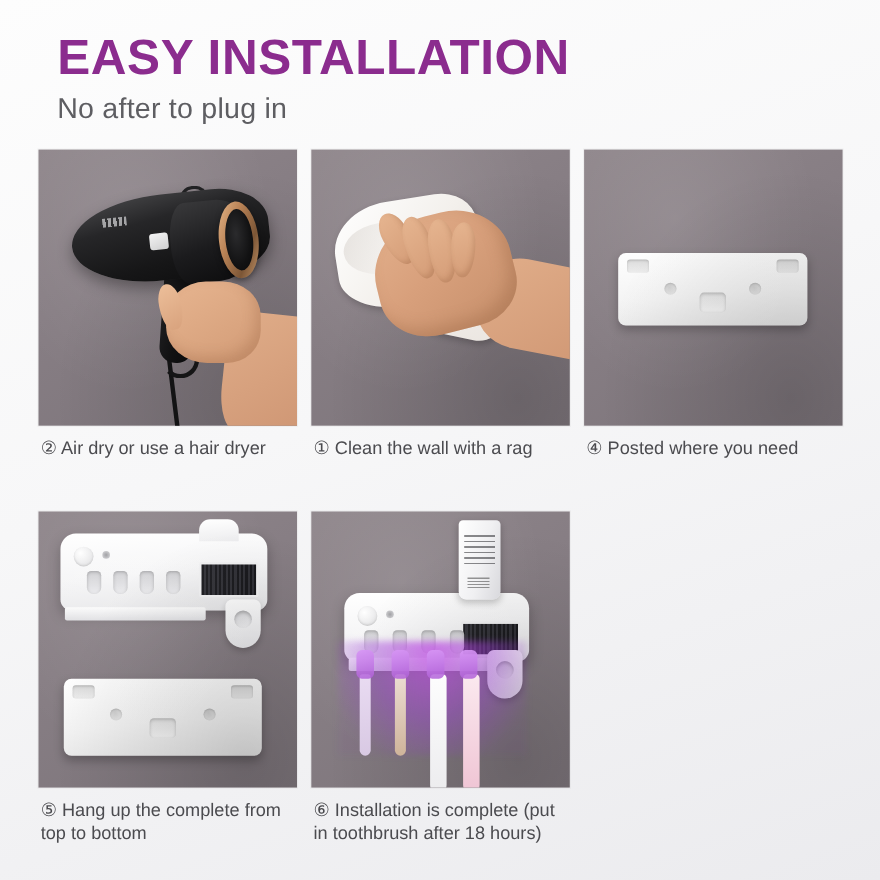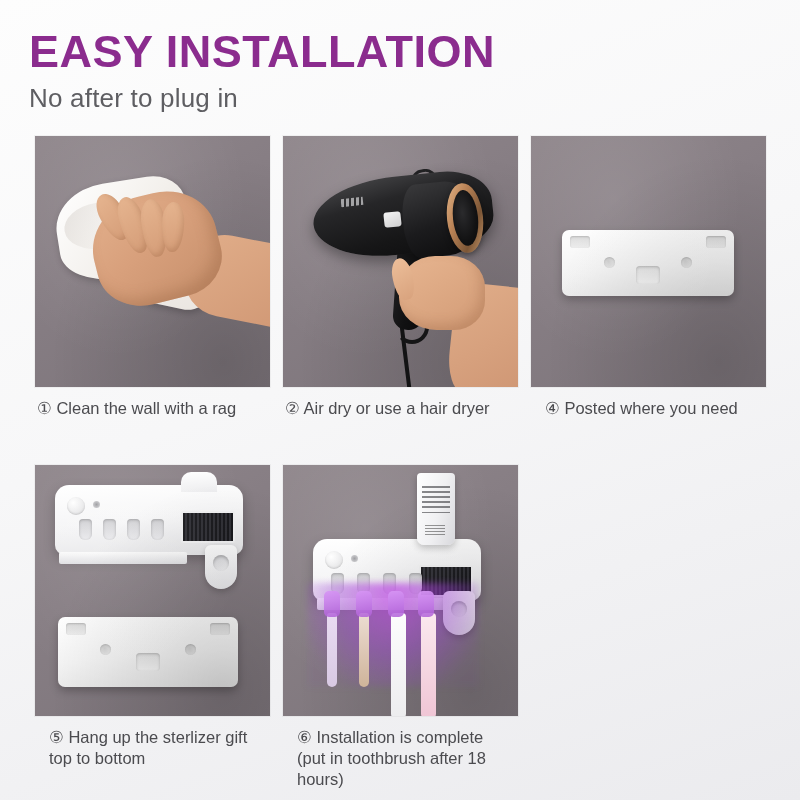--- a/index.html
+++ b/index.html
@@ -5,21 +5,21 @@
   * { box-sizing: border-box; margin: 0; padding: 0; }
   html, body { width: 800px; height: 800px; }
   body {
     font-family: "Liberation Sans", sans-serif;
     background: linear-gradient(160deg, #fdfdfd 0%, #f7f7f8 45%, #ebebee 100%);
     position: relative;
     overflow: hidden;
   }
 
   
-  .header { padding: 28px 0 0 29px; }
+  .header { padding: 28px 0 0 52px; }
   .title {
     font-size: 45px;
     font-weight: bold;
     letter-spacing: 0.5px;
     color: #8b2c8e;
     line-height: 1.05;
   }
   .subtitle {
     font-size: 26px;
     color: #5e5e62;
@@ -56,21 +56,21 @@
       radial-gradient(ellipse at 80% 90%, rgba(0,0,0,0.16), transparent 65%);
     pointer-events: none;
   }
   .caption {
     font-size: 16.5px;
     line-height: 1.28;
     color: #4b4b4f;
     padding: 11px 2px 0 2px;
     min-height: 62px;
   }
-  .row2 .caption { min-height: 74px; margin-left: 12px; }
+  .row2 .caption { min-height: 74px; }
 
   
   .rag {
     position: absolute;
     left: 22px; top: 45px;
     width: 132px; height: 96px;
     background: linear-gradient(135deg, #ffffff 0%, #f3f0ec 55%, #e2ddd8 100%);
     border-radius: 40% 26% 30% 42% / 44% 30% 38% 34%;
     transform: rotate(-9deg);
     box-shadow: 1px 3px 7px rgba(0,0,0,0.22);
@@ -431,51 +431,51 @@
 </style>
 </head>
 <body>
 
 <div class="header">
   <div class="title">EASY INSTALLATION</div>
   <div class="subtitle">No after to plug in</div>
 </div>
 
 <div class="grid">
-
-  <div class="cell row1">
-    <div class="photo">
-      <div class="rag"></div>
-      <div class="rag2"></div>
-      <div class="forearm"></div>
-      <div class="hand-wipe"></div>
-      <div class="finger f1"></div>
-      <div class="finger f2"></div>
-      <div class="finger f3"></div>
-      <div class="finger f4"></div>
-    </div>
-    <div class="caption">① Clean the wall with a rag</div>
-  </div>
 
   <div class="cell row1">
     <div class="photo">
       <div class="dryer-hook"></div>
       <div class="dryer-cord"></div>
       <div class="dryer-coil"></div>
       <div class="dryer-handle"></div>
       <div class="dryer-body"></div>
       <div class="dryer-barrel"></div>
       <div class="dryer-ring"></div>
       <div class="dryer-switch"></div>
       <div class="dryer-logo"></div>
       <div class="arm2"></div>
       <div class="hand-grip"></div>
       <div class="thumb"></div>
     </div>
     <div class="caption">② Air dry or use a hair dryer</div>
+  </div>
+
+  <div class="cell row1">
+    <div class="photo">
+      <div class="rag"></div>
+      <div class="rag2"></div>
+      <div class="forearm"></div>
+      <div class="hand-wipe"></div>
+      <div class="finger f1"></div>
+      <div class="finger f2"></div>
+      <div class="finger f3"></div>
+      <div class="finger f4"></div>
+    </div>
+    <div class="caption">① Clean the wall with a rag</div>
   </div>
 
 
   <div class="cell row2">
     <div class="photo">
       <div class="plate p4-plate">
         <div class="notch l"></div>
         <div class="notch r"></div>
         <div class="hole l"></div>
         <div class="hole r"></div>
@@ -500,21 +500,21 @@
         <div class="dispenser"></div>
       </div>
       <div class="plate p5-plate">
         <div class="notch l"></div>
         <div class="notch r"></div>
         <div class="hole l"></div>
         <div class="hole r"></div>
         <div class="center-tab"></div>
       </div>
     </div>
-    <div class="caption">⑤ Hang up the sterlizer gift top to bottom</div>
+    <div class="caption">⑤ Hang up the complete from top to bottom</div>
   </div>
 
   <div class="cell row2">
     <div class="photo">
       <div class="paste-tube"></div>
       <div class="device p6-device">
         <div class="knob"></div>
         <div class="led"></div>
         <div class="solar"></div>
         <div class="slot" style="left:18px"></div>

